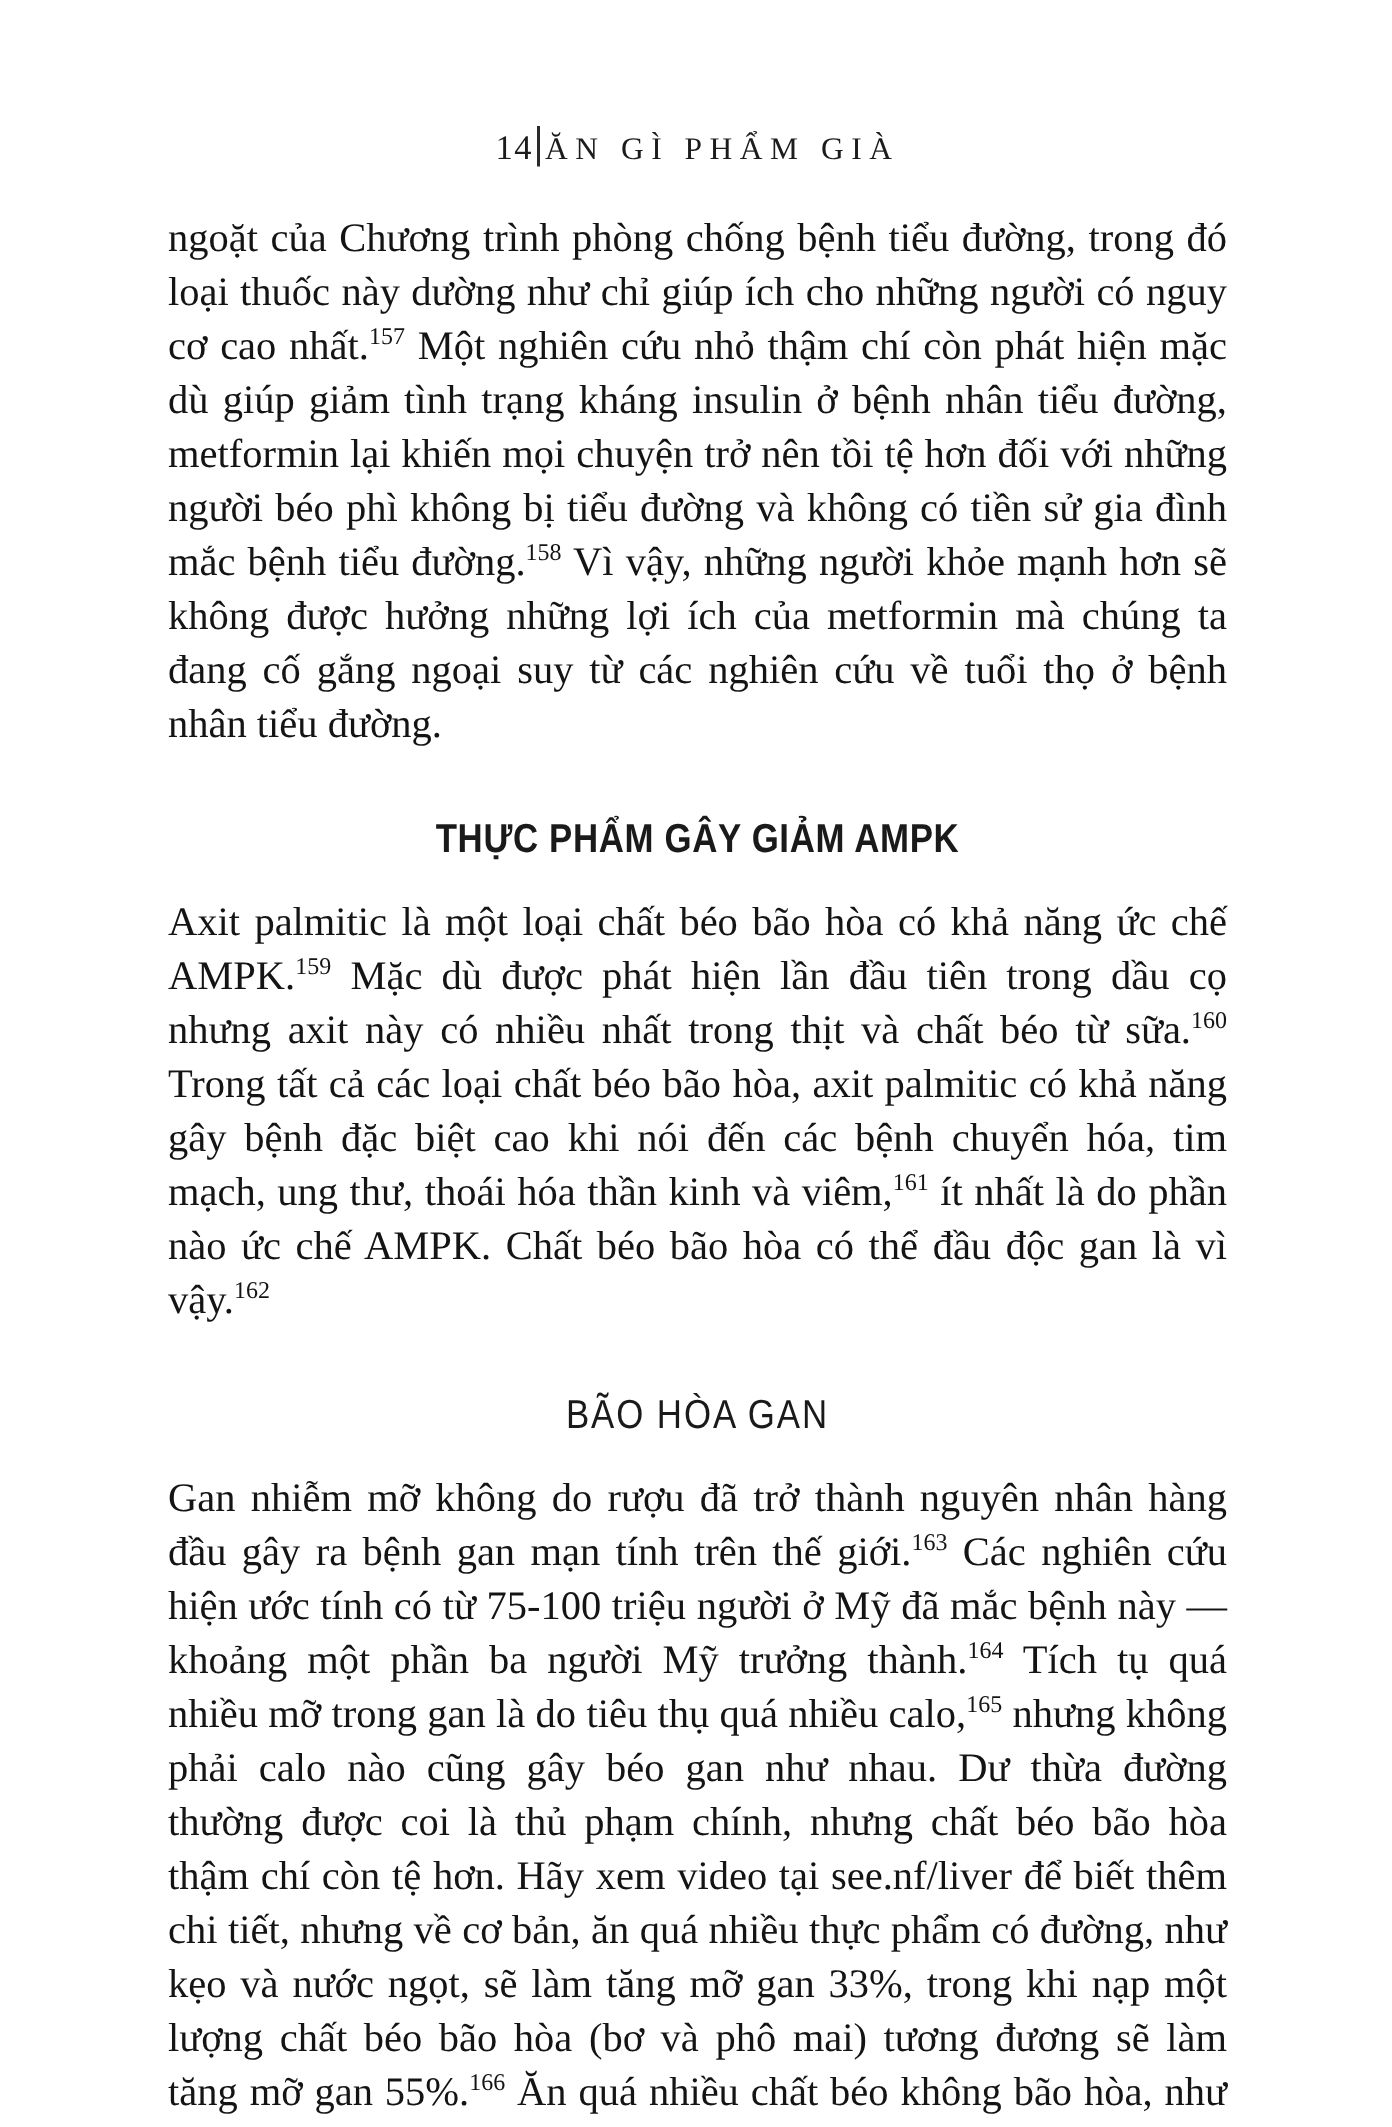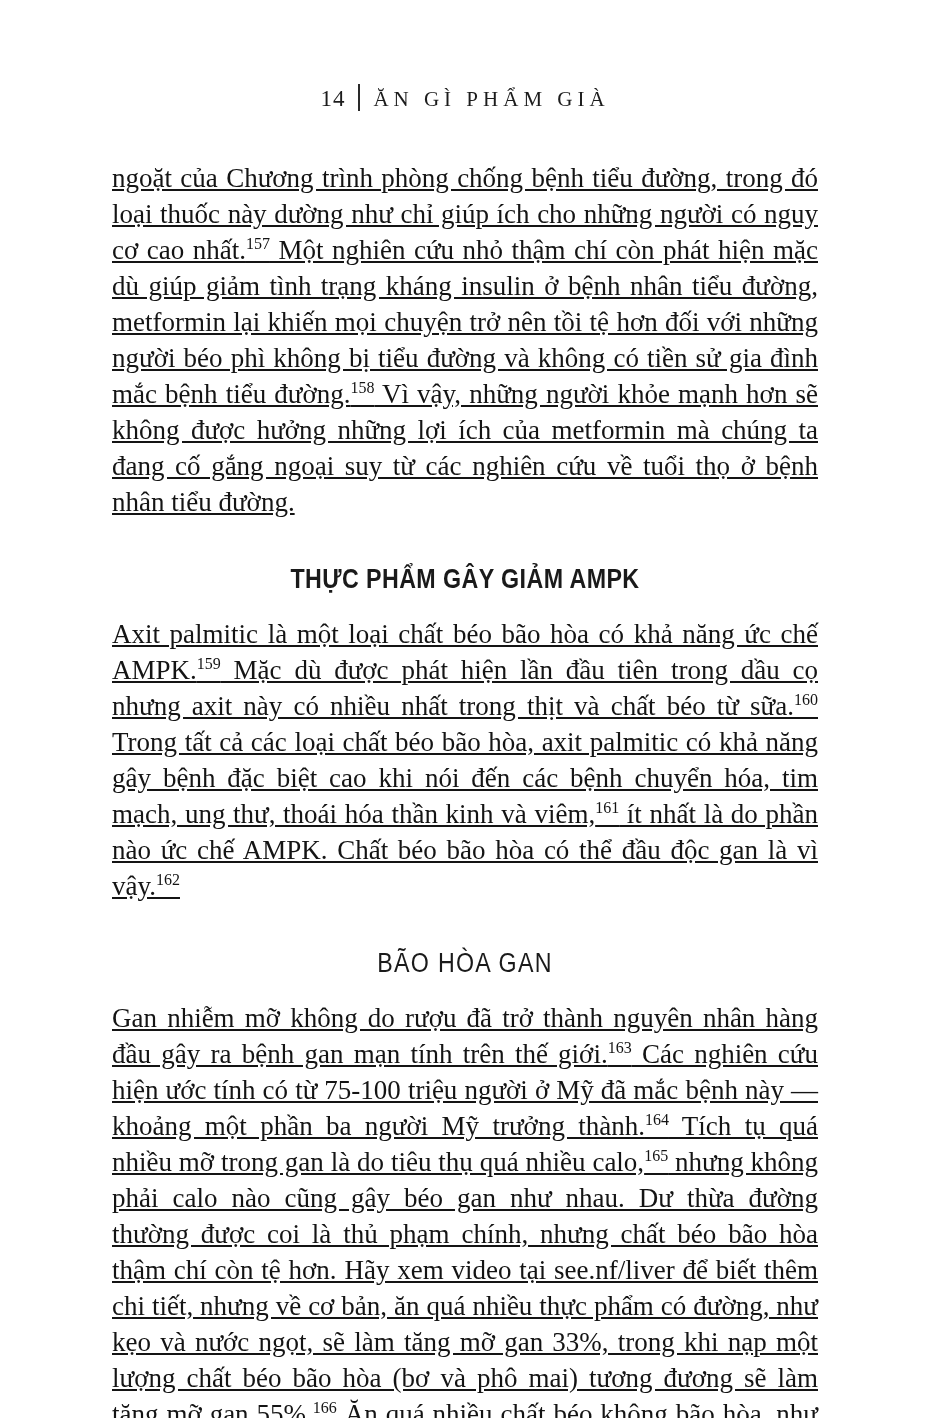--- a/index.html
+++ b/index.html
@@ -17,22 +17,22 @@
   .page {
     box-sizing: border-box;
     width: 928px;
     height: 1418px;
     padding: 84px 110px 0 112px;
   }
   .page-header {
     display: flex;
     justify-content: center;
     align-items: flex-start;
-    gap: 13px;
-    margin: 0 0 46px 0;
+    gap: 3px;
+    margin: 0 0 26px 0;
     line-height: 30px;
   }
   .page-number {
     font-size: 23px;
     letter-spacing: 1px;
     color: #1c1c1c;
   }
   .header-divider {
     width: 2px;
     height: 27px;
@@ -43,21 +43,20 @@
     letter-spacing: 5px;
     color: #1c1c1c;
     white-space: nowrap;
   }
   .body-paragraph {
     margin: 0;
     font-size: 27px;
     line-height: 36px;
     text-align: justify;
     color: #141414;
-    text-decoration: underline;
   }
   .section-heading {
     margin: 42px 0 20px 0;
     text-align: center;
     font-family: "Liberation Sans", "DejaVu Sans", sans-serif;
     font-size: 27px;
     line-height: 34px;
     color: #1a1a1a;
     transform: scaleX(0.86);
     transform-origin: 50% 50%;

